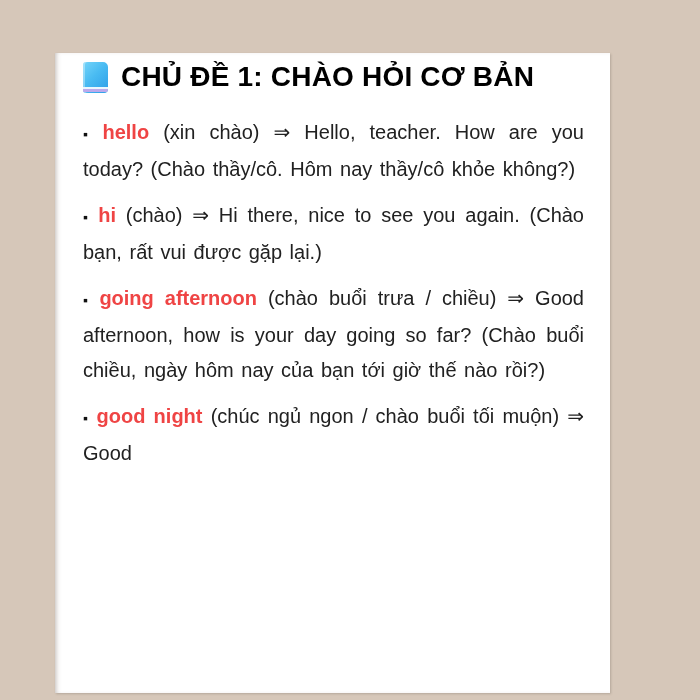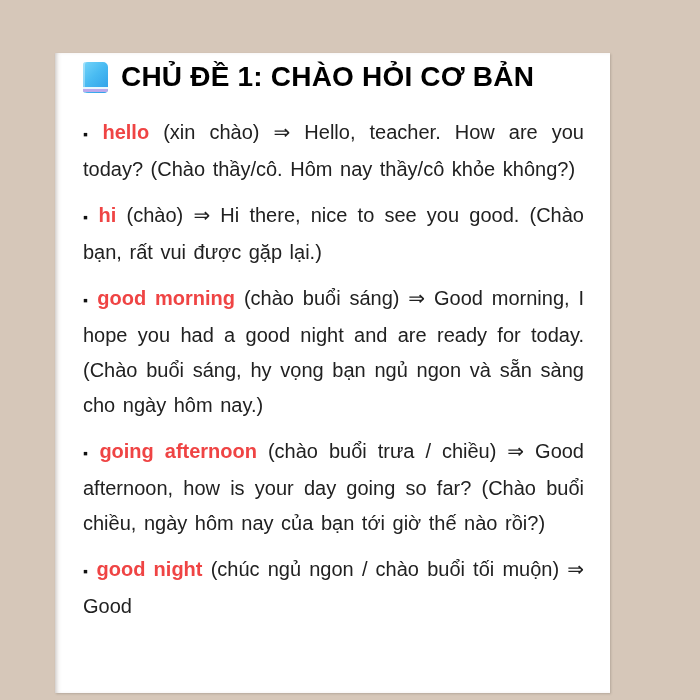--- a/index.html
+++ b/index.html
@@ -92,22 +92,21 @@
   <h1 class="title-row">
     <span class="book-icon">
         <span class="book-pages"></span>
         <span class="book-band"></span>
       </span>
     <span>CHỦ ĐỀ 1: CHÀO HỎI CƠ BẢN</span>
   </h1>
 
   <p class="entry"><span class="bullet">▪</span><span class="term">hello</span><span> (xin chào) ⇒ Hello, teacher. How are you today? (Chào thầy/cô. Hôm nay thầy/cô khỏe không?)</span></p>
 
-  <p class="entry"><span class="bullet">▪</span><span class="term">hi</span><span> (chào) ⇒ Hi there, nice to see you good. (Chào bạn, rất vui được gặp lại.)</span></p>
+  <p class="entry"><span class="bullet">▪</span><span class="term">hi</span><span> (chào) ⇒ Hi there, nice to see you again. (Chào bạn, rất vui được gặp lại.)</span></p>
 
-  <p class="entry"><span class="bullet">▪</span><span class="term">good morning</span><span> (chào buổi sáng) ⇒ Good morning, I hope you had a good night and are ready for today. (Chào buổi sáng, hy vọng bạn ngủ ngon và sẵn sàng cho ngày hôm nay.)</span></p>
 
   <p class="entry"><span class="bullet">▪</span><span class="term">going afternoon</span><span> (chào buổi trưa / chiều) ⇒ Good afternoon, how is your day going so far? (Chào buổi chiều, ngày hôm nay của bạn tới giờ thế nào rồi?)</span></p>
 
 
   <p class="entry clipped"><span class="bullet">▪</span><span class="term">good night</span><span> (chúc ngủ ngon / chào buổi tối muộn) ⇒ Good</span></p>
 
 </div>
 
 </body></html>

